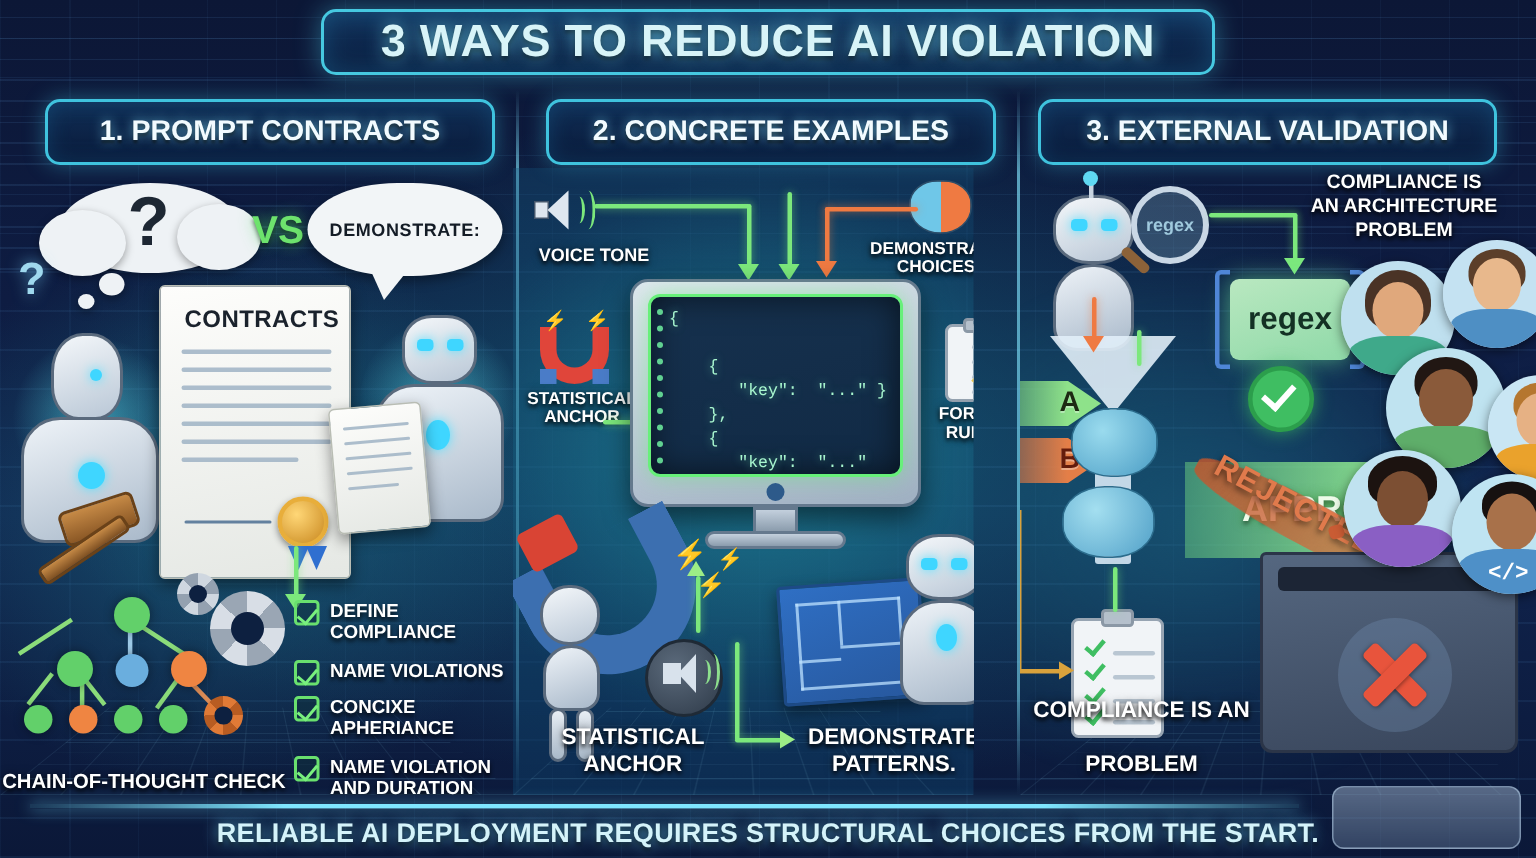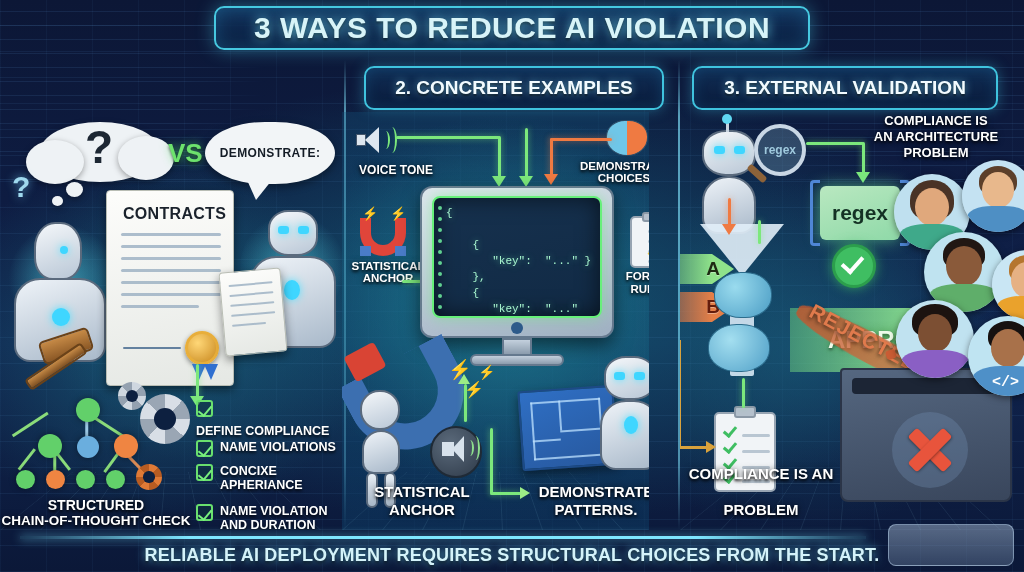--- a/index.html
+++ b/index.html
@@ -292,20 +292,23 @@
 <body>
 
 <div id="stage">
   <div class="circuit"></div>
   <div class="circuit2"></div>
 
   <div class="title-box">
     <div class="t">3 WAYS TO REDUCE AI VIOLATION</div>
   </div>
 
+  <div class="phead" id="ph1">
+    <span>1. PROMPT CONTRACTS</span>
+  </div>
   <div class="phead" id="ph2">
     <span>2. CONCRETE EXAMPLES</span>
   </div>
   <div class="phead" id="ph3">
     <span>3. EXTERNAL VALIDATION</span>
   </div>
 
   <div class="vsep" id="vs1"></div>
   <div class="vsep" id="vs2"></div>
 
@@ -380,24 +383,23 @@
     <div class="node" style="left:77px;top:324px;width:22px;height:22px;background:#6aaede;"></div>
     <div class="node" style="left:114px;top:322px;width:24px;height:24px;background:#ef8542;"></div>
     <div class="node" style="left:16px;top:358px;width:19px;height:19px;background:#62d06a;"></div>
     <div class="node" style="left:46px;top:358px;width:19px;height:19px;background:#ef8542;"></div>
     <div class="node" style="left:76px;top:358px;width:19px;height:19px;background:#62d06a;"></div>
     <div class="node" style="left:106px;top:358px;width:19px;height:19px;background:#62d06a;"></div>
     <div class="gear" style="left:136px;top:352px;width:26px;height:26px;background:conic-gradient(#e07a36 0 12%, #b85c22 12% 25%, #e07a36 25% 37%, #b85c22 37% 50%, #e07a36 50% 62%, #b85c22 62% 75%, #e07a36 75% 87%, #b85c22 87% 100%);"></div>
     <div class="gear" style="left:140px;top:282px;width:50px;height:50px;background:conic-gradient(#d8dee6 0 12%, #9aa6b4 12% 25%, #d8dee6 25% 37%, #9aa6b4 37% 50%, #d8dee6 50% 62%, #9aa6b4 62% 75%, #d8dee6 75% 87%, #9aa6b4 87% 100%);"></div>
     <div class="gear" style="left:118px;top:270px;width:28px;height:28px;background:conic-gradient(#cfd7e0 0 12%, #94a1b0 12% 25%, #cfd7e0 25% 37%, #94a1b0 37% 50%, #cfd7e0 50% 62%, #94a1b0 62% 75%, #cfd7e0 75% 87%, #94a1b0 87% 100%);"></div>
 
-    <div class="cap" style="left:6px;top:386px;width:180px;font-size:14px;">STRUCTURED</div>
     <div class="cap" style="left:0px;top:402px;width:192px;font-size:13.5px;">CHAIN-OF-THOUGHT CHECK</div>
 
-    <div class="chk-row" style="left:196px;top:288px;width:140px;flex-direction:column;">
+    <div class="chk-row" style="left:196px;top:288px;width:140px;">
       <div class="chk-box"></div>
       <div class="chk-txt">DEFINE COMPLIANCE</div>
     </div>
     <div class="chk-row" style="left:196px;top:352px;width:140px;">
       <div class="chk-box"></div>
       <div class="chk-txt">CONCIXE APHERIANCE</div>
     </div>
     <div class="chk-row" style="left:196px;top:328px;width:145px;">
       <div class="chk-box"></div>
       <div class="chk-txt">NAME VIOLATIONS</div>

